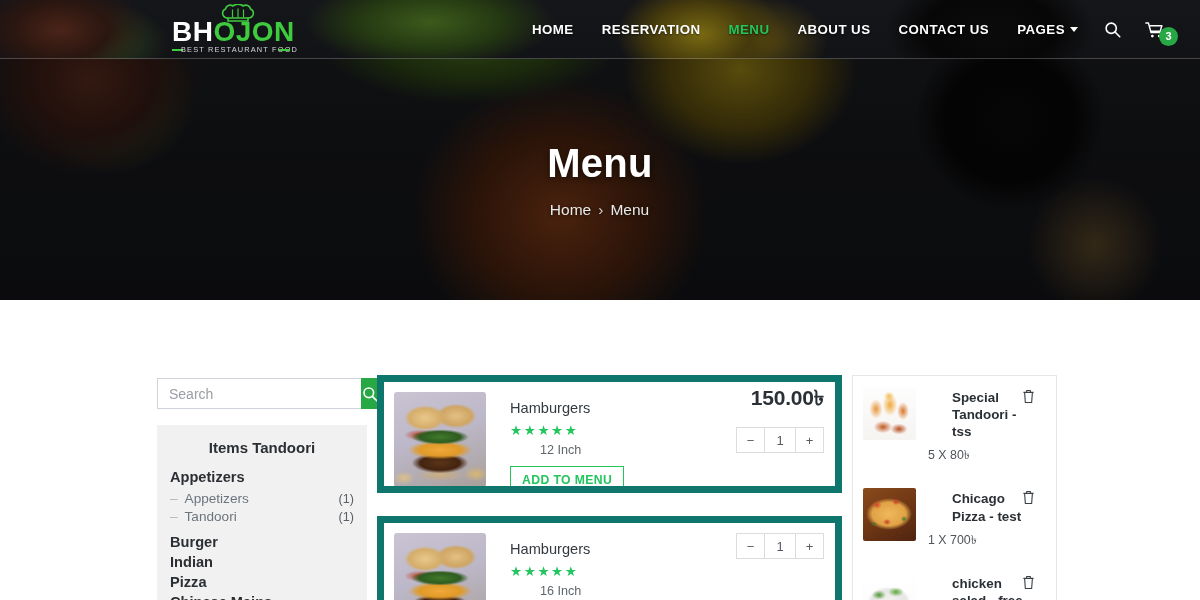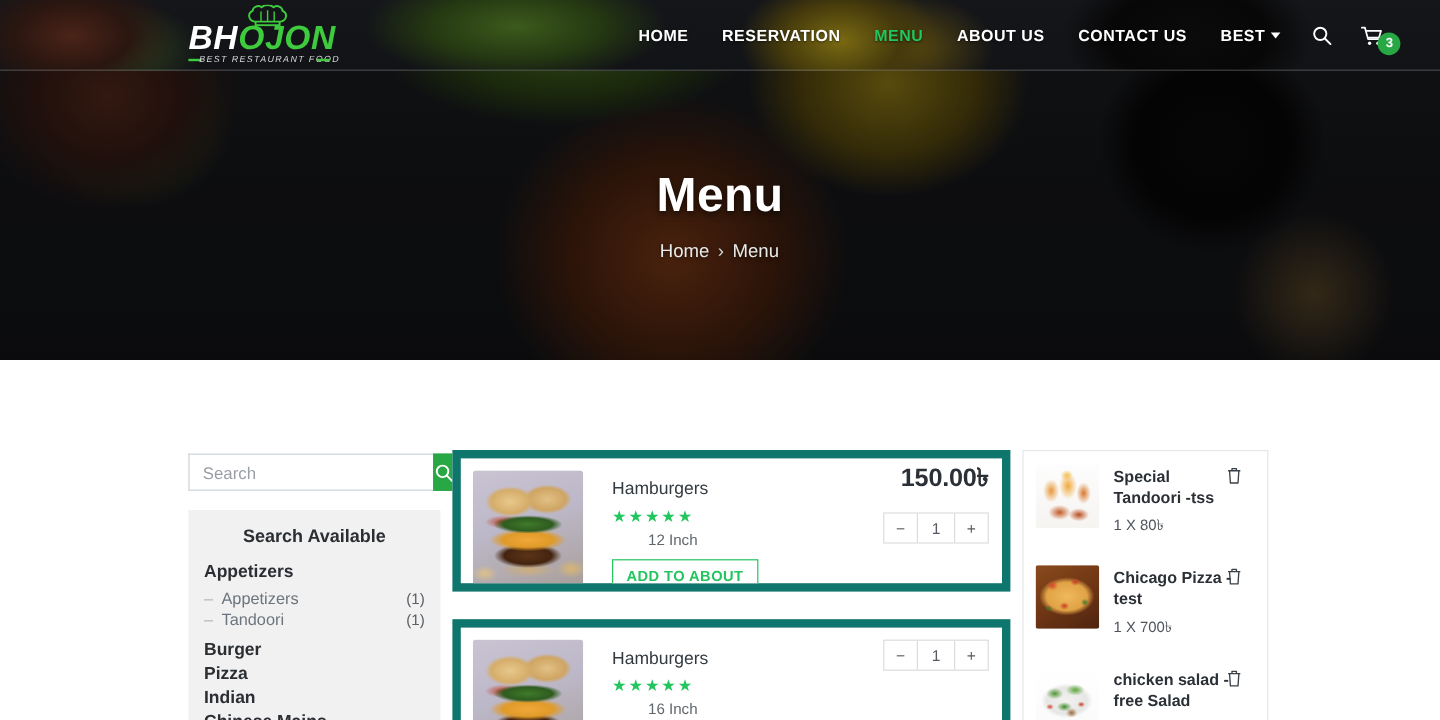--- a/index.html
+++ b/index.html
@@ -24,22 +24,22 @@
       linear-gradient(180deg, #15161a 0%, #121316 100%);
     z-index: 20;
     display: flex; align-items: center;
   }
   .header-line {
     position: absolute; left: 0; bottom: 0; width: 1200px; height: 1px;
     background: rgba(255,255,255,0.22);
   }
 
   .logo {
-    position: absolute; left: 157px; top: 4px;
-    width: 120px; height: 50px; font-style: italic;
+    position: absolute; left: 172px; top: 4px;
+    width: 120px; height: 50px;
   }
   .logo-chefhat { position: absolute; left: 49px; top: 0px; width: 34px; height: 18px; }
   .logo-word {
     position: absolute; left: 0; top: 14px;
     font-size: 28px; font-weight: bold; letter-spacing: 0.5px;
     line-height: 1; white-space: nowrap;
   }
   .logo-bh { color: #ffffff; }
   .logo-ojon { color: #3ecb3e; }
   .logo-tag {
@@ -229,20 +229,21 @@
       radial-gradient(ellipse 4px 3px at 38px 31px, #cc3a22 0%, rgba(205,58,34,0) 80%),
       radial-gradient(ellipse 4px 3px at 12px 33px, #d1422a 0%, rgba(210,65,40,0) 80%),
       radial-gradient(ellipse 6px 5px at 30px 38px, #9b6a3c 0%, rgba(155,106,60,0) 80%),
       radial-gradient(ellipse 24px 16px at 26px 28px, #f2f2f0 0%, #e6e6e4 70%, rgba(230,230,228,0) 90%),
       linear-gradient(180deg, #ffffff 0%, #fafafa 100%);
   }
   .cinfo { margin-left: 12px; flex: 1; padding-top: 2px; }
   .cname {
     font-size: 13.4px; font-weight: bold; color: #2b3036; line-height: 1.28;
     padding-right: 18px;
+    margin-left: 24px;
   }
   .cqty { font-size: 12.4px; color: #4e545a; margin-top: 6px; }
   .trash { position: absolute; right: 11px; cursor: pointer; }
   .citem { position: relative; }
 </style>
 </head>
 <body>
 
 <div class="hero">
   <div class="hero-overlay"></div>
@@ -268,21 +269,21 @@
     <div class="logo-tag">BEST RESTAURANT FOOD</div>
     <div class="logo-dash r"></div>
   </div>
 
   <div class="nav">
     <a href="#">HOME</a>
     <a href="#">RESERVATION</a>
     <a href="#" class="active">MENU</a>
     <a href="#">ABOUT US</a>
     <a href="#">CONTACT US</a>
-    <a href="#"><span>BEST</span><span class="caret"></span></a>
+    <a href="#"><span>PAGES</span><span class="caret"></span></a>
 
     <div class="nav-icon">
       <svg width="17" height="17" viewBox="0 0 20 20">
         <circle cx="8.5" cy="8.5" r="6" fill="none" stroke="#ffffff" stroke-width="1.9"></circle>
         <line x1="13" y1="13" x2="18.5" y2="18.5" stroke="#ffffff" stroke-width="1.9" stroke-linecap="round"></line>
       </svg>
     </div>
 
     <div class="nav-icon">
       <svg width="19" height="18" viewBox="0 0 22 20">
@@ -303,50 +304,50 @@
       <input type="text" placeholder="Search" style="">
       <div class="searchbtn">
         <svg width="16" height="16" viewBox="0 0 20 20">
           <circle cx="8.5" cy="8.5" r="6" fill="none" stroke="#ffffff" stroke-width="2"></circle>
           <line x1="13" y1="13" x2="18.5" y2="18.5" stroke="#ffffff" stroke-width="2" stroke-linecap="round"></line>
         </svg>
       </div>
     </div>
 
     <div class="panel">
-      <div class="panel-title">Search Available</div>
+      <div class="panel-title">Items Tandoori</div>
 
       <div class="cat">Appetizers</div>
       <div class="subcat">
         <span class="dash">–</span>
         <span class="lbl">Appetizers</span>
         <span class="cnt">(1)</span>
       </div>
       <div class="subcat">
         <span class="dash">–</span>
         <span class="lbl">Tandoori</span>
         <span class="cnt">(1)</span>
       </div>
 
       <div class="cat sp">Burger</div>
+      <div class="cat">Indian</div>
       <div class="cat">Pizza</div>
-      <div class="cat">Indian</div>
       <div class="cat">Chinese Mains</div>
     </div>
   </div>
 
   <div class="products">
 
     <div class="pcard">
       <div class="pimg"></div>
       <div class="pinfo">
         <div class="pname">Hamburgers</div>
         <div class="stars">★★★★★</div>
         <div class="psize">12 Inch</div>
-        <button class="atc">ADD TO ABOUT</button>
+        <button class="atc">ADD TO MENU</button>
       </div>
       <div class="pright">
         <div class="pprice">150.00৳</div>
         <div class="stepper">
           <div class="mi">−</div>
           <div class="qv">1</div>
           <div class="pl">+</div>
         </div>
       </div>
     </div>
@@ -369,21 +370,21 @@
     </div>
 
   </div>
 
   <div class="cart">
 
     <div class="citem">
       <div class="cimg tandoori"></div>
       <div class="cinfo">
         <div class="cname">Special Tandoori -tss</div>
-        <div class="cqty">1 X 80৳</div>
+        <div class="cqty">5 X 80৳</div>
       </div>
       <svg class="trash" width="13" height="15" viewBox="0 0 14 16" style="top:2px;">
         <path d="M1.5 3.5 H12.5 M5 3.5 V1.5 H9 V3.5 M2.8 3.5 L3.6 14.5 H10.4 L11.2 3.5" fill="none" stroke="#3a4045" stroke-width="1.2" stroke-linejoin="round"></path>
       </svg>
     </div>
 
     <div class="citem">
       <div class="cimg pizza"></div>
       <div class="cinfo">
         <div class="cname">Chicago Pizza - test</div>

